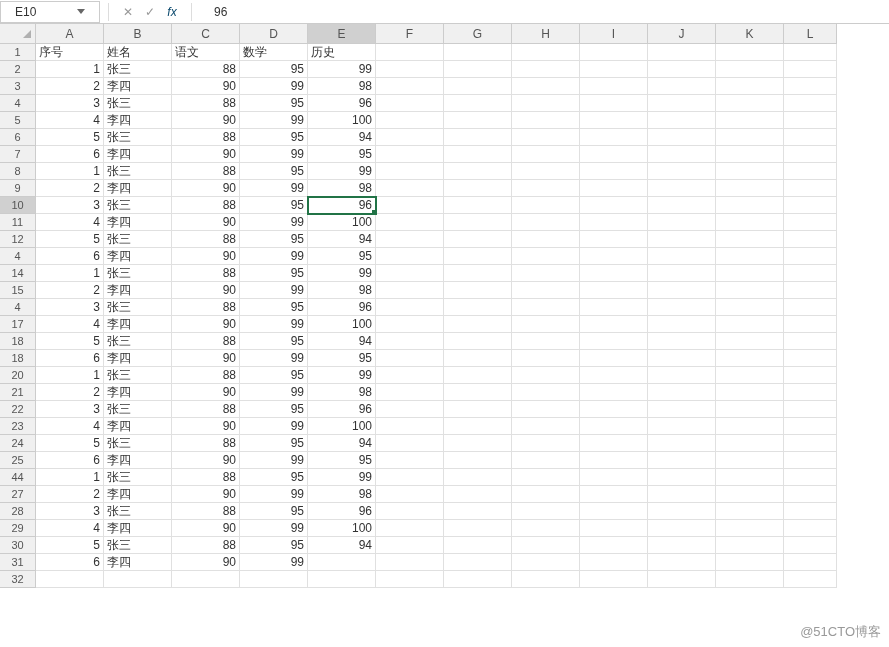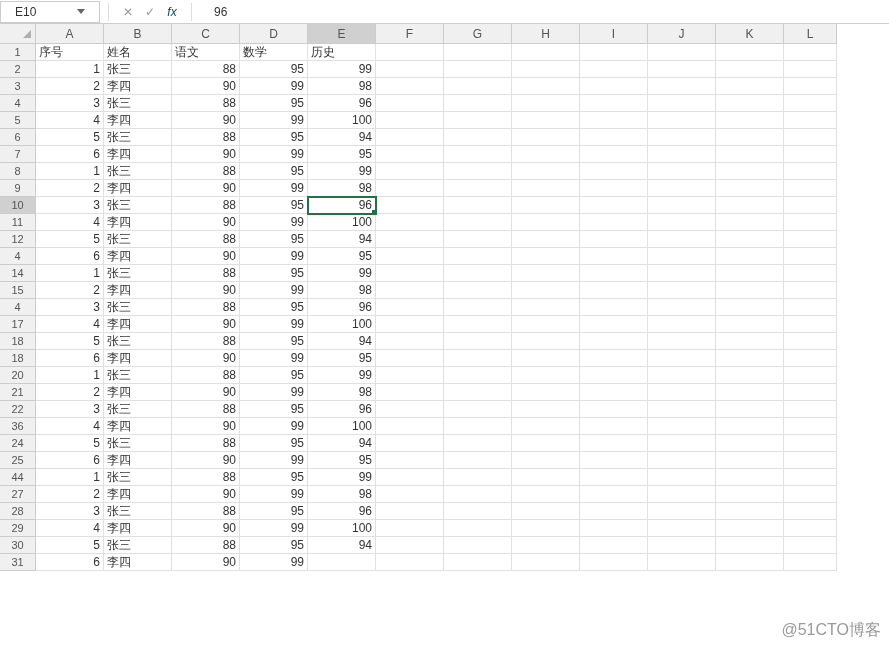--- a/index.html
+++ b/index.html
@@ -151,21 +151,21 @@
       background: #217346;
     }
     .top-row {
       display: flex;
     }
     .watermark {
       position: fixed;
       right: 8px;
       bottom: 6px;
       color: #999;
-      font-size: 16px;
+      font-size: 13px;
     }
     .col-A { width: 68px; }
     .col-B { width: 68px; }
     .col-C { width: 68px; }
     .col-D { width: 68px; }
     .col-E { width: 68px; }
     .col-F { width: 68px; }
     .col-G { width: 68px; }
     .col-H { width: 68px; }
     .col-I { width: 68px; }
@@ -534,21 +534,21 @@
         <div class="cell col-E num">96</div>
         <div class="cell col-F txt"></div>
         <div class="cell col-G txt"></div>
         <div class="cell col-H txt"></div>
         <div class="cell col-I txt"></div>
         <div class="cell col-J txt"></div>
         <div class="cell col-K txt"></div>
         <div class="cell col-L txt"></div>
       </div>
       <div class="row">
-        <div class="row-header">36</div>
+        <div class="row-header">23</div>
         <div class="cell col-A num">4</div>
         <div class="cell col-B txt">李四</div>
         <div class="cell col-C num">90</div>
         <div class="cell col-D num">99</div>
         <div class="cell col-E num">100</div>
         <div class="cell col-F txt"></div>
         <div class="cell col-G txt"></div>
         <div class="cell col-H txt"></div>
         <div class="cell col-I txt"></div>
         <div class="cell col-J txt"></div>
@@ -660,20 +660,35 @@
         <div class="cell col-K txt"></div>
         <div class="cell col-L txt"></div>
       </div>
       <div class="row">
         <div class="row-header">31</div>
         <div class="cell col-A num">6</div>
         <div class="cell col-B txt">李四</div>
         <div class="cell col-C num">90</div>
         <div class="cell col-D num">99</div>
         <div class="cell col-E num"></div>
+        <div class="cell col-F txt"></div>
+        <div class="cell col-G txt"></div>
+        <div class="cell col-H txt"></div>
+        <div class="cell col-I txt"></div>
+        <div class="cell col-J txt"></div>
+        <div class="cell col-K txt"></div>
+        <div class="cell col-L txt"></div>
+      </div>
+      <div class="row">
+        <div class="row-header">32</div>
+        <div class="cell col-A txt"></div>
+        <div class="cell col-B txt"></div>
+        <div class="cell col-C txt"></div>
+        <div class="cell col-D txt"></div>
+        <div class="cell col-E txt"></div>
         <div class="cell col-F txt"></div>
         <div class="cell col-G txt"></div>
         <div class="cell col-H txt"></div>
         <div class="cell col-I txt"></div>
         <div class="cell col-J txt"></div>
         <div class="cell col-K txt"></div>
         <div class="cell col-L txt"></div>
       </div>
     </div>
 </div>

